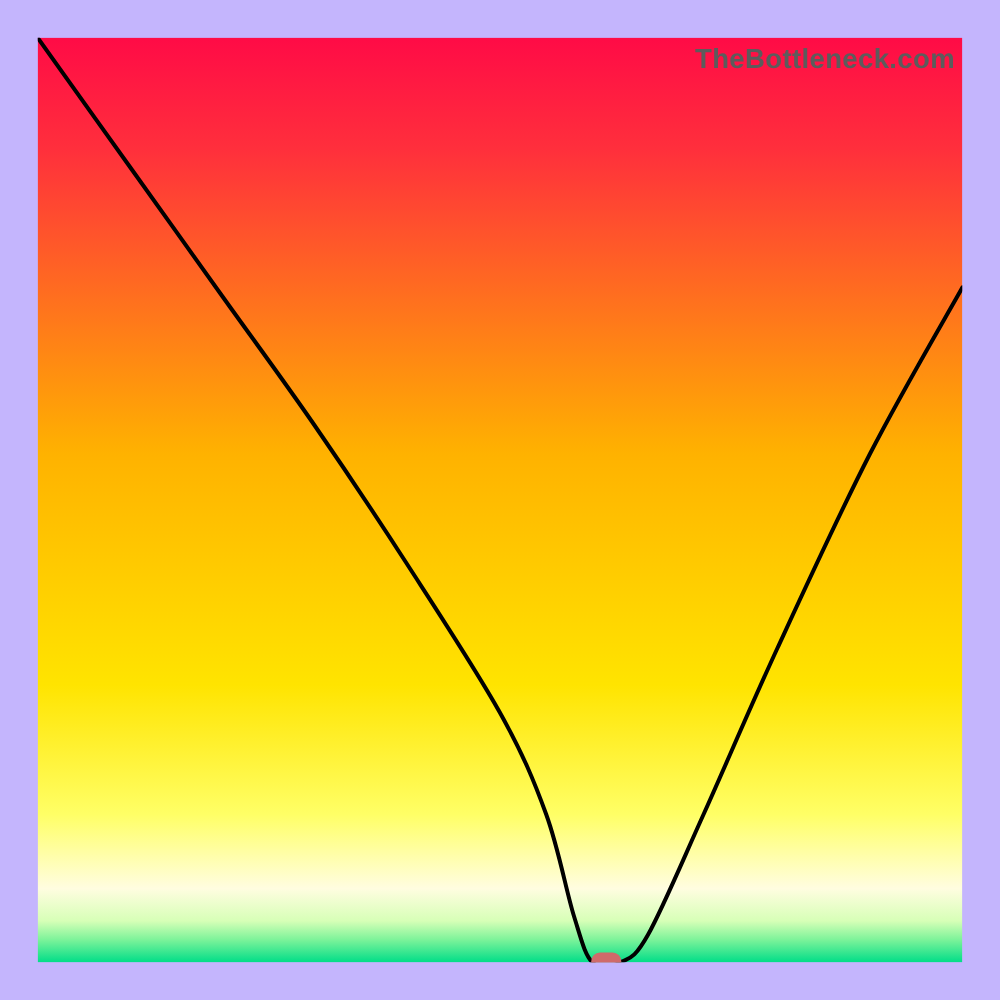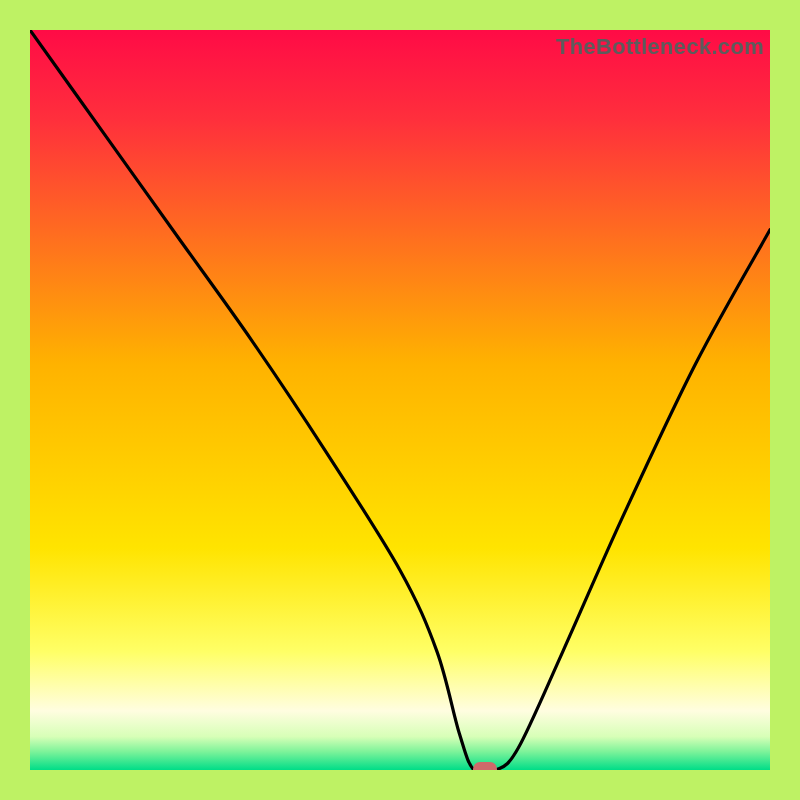--- a/index.html
+++ b/index.html
@@ -1,16 +1,16 @@
 <!DOCTYPE html>
 <html><head>
 <meta charset="utf-8">
 <style>
   html,body{margin:0;padding:0;width:800px;height:800px;overflow:hidden;background:#000;font-family:Arial,Helvetica,sans-serif}
-  .frame{position:absolute;left:0;top:0;width:800px;height:800px;background:#bef264}
+  .frame{position:absolute;left:0;top:0;width:800px;height:800px;background:#c4b5fd}
   .plot{position:absolute;left:30px;top:30px;width:740px;height:740px;overflow:hidden}
   .gradient{position:absolute;left:0;top:0;width:740px;height:740px}
   .watermark{position:absolute;right:6px;top:4px;color:#5c5c5c;font-size:22px;font-weight:600;letter-spacing:.3px}
   svg.curve{position:absolute;left:0;top:0;width:740px;height:740px}
   .marker{position:absolute;width:24px;height:14px;background:#cf6a6a;border-radius:7px}
 </style>
 </head>
 <body>
 
 <div class="frame">

